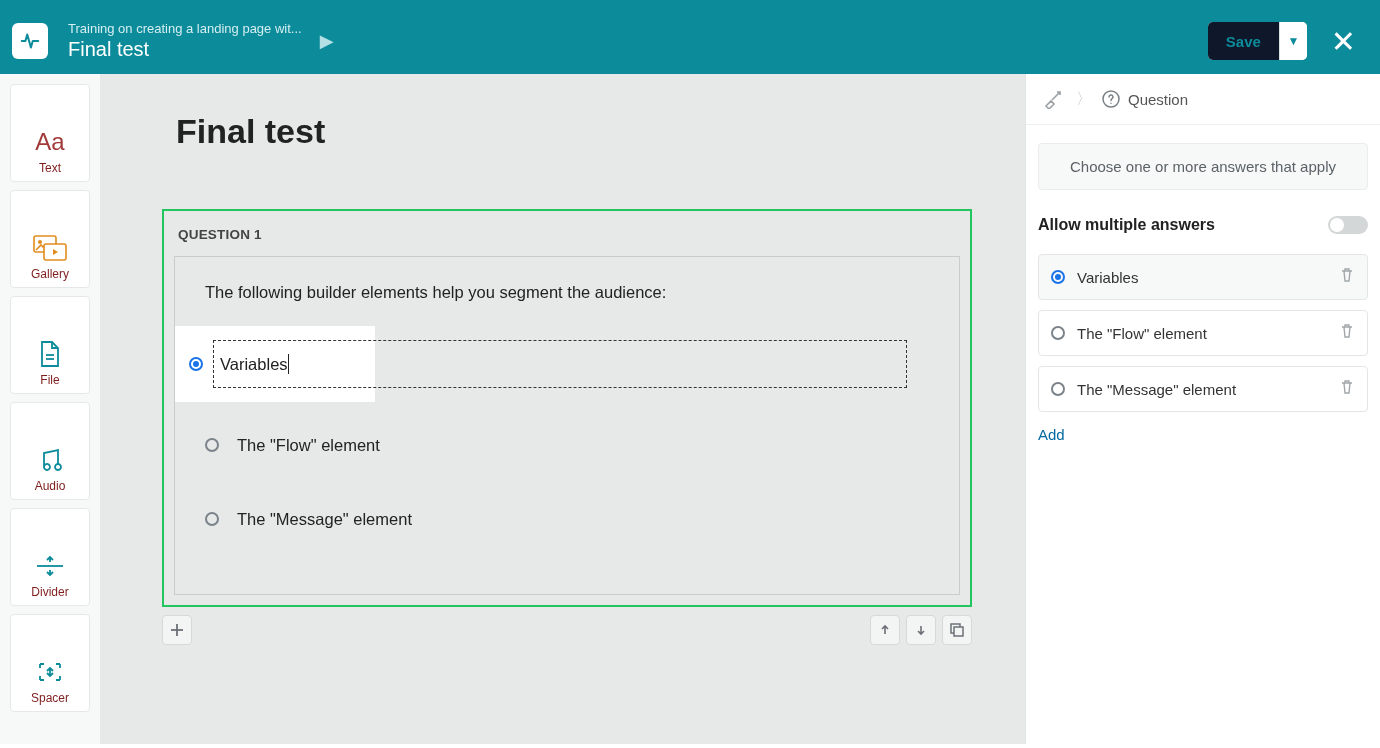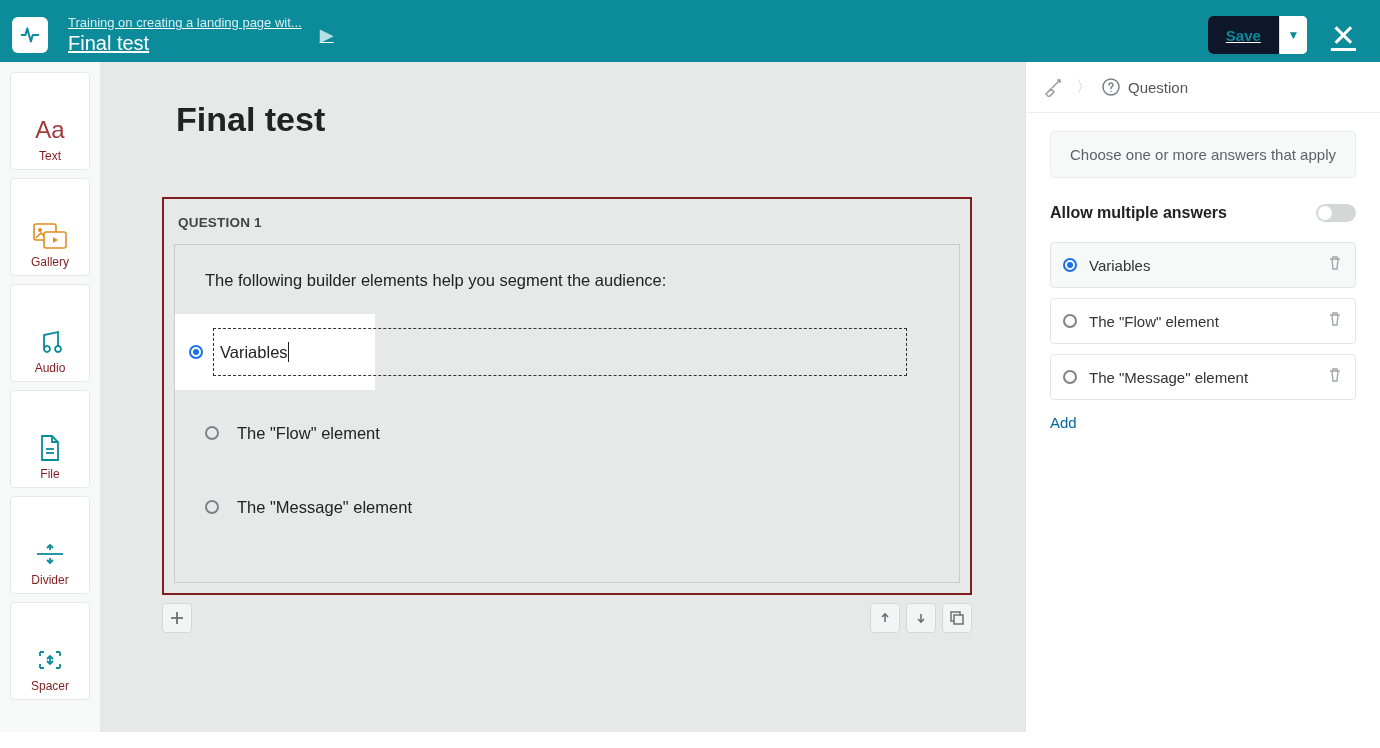--- a/index.html
+++ b/index.html
@@ -1,19 +1,19 @@
 <!DOCTYPE html>
 <html><head>
 <meta charset="utf-8">
 <style>
 * { box-sizing: border-box; margin: 0; padding: 0; font-family: -apple-system, BlinkMacSystemFont, "Segoe UI", Arial, sans-serif; }
 body { width: 1380px; height: 748px; overflow: hidden; background: #fff; }
 
 
-.header { display: flex; align-items: center; background: #0c8b9a; color: #fff; height: 62px; padding: 8px 18px 0 12px; text-decoration: underline; }
+.header { display: flex; align-items: center; background: #0c8b9a; color: #fff; height: 74px; padding: 8px 18px 0 12px; }
 .header-logo { width: 36px; height: 36px; background: #fff; border-radius: 6px; display: flex; align-items: center; justify-content: center; margin-right: 20px; }
 .header-logo svg { width: 22px; height: 22px; }
 .header-titles { display: flex; flex-direction: column; }
 .header-crumb { font-size: 13px; color: #d4eef1; }
 .header-title { font-size: 20px; font-weight: 500; margin-top: 2px; }
 .header-next { margin-left: 18px; color: #b4e0e5; font-size: 18px; align-self: center; }
 .header-spacer { flex: 1; }
 .save-group { display: flex; background: #fff; border-radius: 5px; overflow: hidden; height: 38px; margin-right: 18px; }
 .save-btn { border: none; background: #0f172a; color: #0c8b9a; font-weight: 600; font-size: 15px; padding: 0 18px; cursor: pointer; }
 .save-caret { border: none; border-left: 1px solid #d7e3e4; background: #fff; color: #0c8b9a; width: 28px; font-size: 12px; cursor: pointer; }
@@ -30,39 +30,39 @@
 
 
 .canvas { flex: 1; background: #e7e9e9; padding: 38px 62px; position: relative; overflow: hidden; }
 .canvas-title { font-size: 34px; font-weight: 700; color: #222; margin-bottom: 58px; margin-left: 14px; }
 .opt-radio { appearance: none; width: 14px; height: 14px; border: 2px solid #7b838a; border-radius: 50%; position: relative; }
 .opt-radio.selected { border-color: #1a73e8; }
 .opt-radio.selected::after { content: ''; position: absolute; width: 6px; height: 6px; border-radius: 50%; background: #1a73e8; top: 2px; left: 2px; }
 .opt-text { font-size: 16.5px; color: #222; }
 
 
-.question-card { background: #e7e9e9; border: 2px solid #7f1d1d; width: 810px; }
+.question-card { background: #e7e9e9; border: 2px solid #22c55e; width: 810px; }
 .question-card-head { font-size: 13.5px; font-weight: 600; color: #444; padding: 16px 14px 14px; letter-spacing: 0.2px; }
 .question-body { border: 1px solid #c9cccc; margin: 0 10px 10px 10px; background: #e7e9e9; padding: 26px 30px 50px; }
 .q-prompt { font-size: 16.5px; color: #222; margin-bottom: 24px; }
 .answer { display: flex; align-items: center; gap: 18px; height: 30px; margin-bottom: 44px; }
 .answer:last-child { margin-bottom: 10px; }
 
 
 .block-toolbar { display: flex; align-items: center; margin-top: 8px; gap: 6px; width: 810px; }
 .tb-btn { width: 30px; height: 30px; border: 1px solid #d7d9d9; background: #f3f4f4; border-radius: 4px; display: flex; align-items: center; justify-content: center; color: #6b7177; cursor: pointer; }
 .tb-spacer { flex: 1; }
 
 
 .rpanel { width: 355px; border-left: 1px solid #e1e4e4; background: #fff; display: flex; flex-direction: column; }
 .rpanel-tabs { display: flex; align-items: center; gap: 10px; padding: 12px 14px; border-bottom: 1px solid #edeeee; }
 .rpanel-tab-ico { width: 26px; height: 26px; display: flex; align-items: center; justify-content: center; color: #9aa0a4; }
 .rpanel-divider-chev { color: #c5c9cb; }
 .rpanel-tab { display: flex; align-items: center; gap: 8px; color: #555; font-size: 15px; }
-.rpanel-body { padding: 18px 24px; }
+.rpanel-body { padding: 18px 12px; }
 .rpanel-subtitle { background: #f7f8f8; border: 1px solid #ebedec; border-radius: 4px; padding: 14px 16px; text-align: center; color: #5c6368; font-size: 15px; margin-bottom: 26px; }
 .rpanel-toggle-row { display: flex; align-items: center; justify-content: space-between; margin-bottom: 20px; }
 .rpanel-toggle-row span.lab { font-size: 16px; font-weight: 600; color: #222; }
 .toggle { width: 40px; height: 18px; background: #d4d7d8; border-radius: 9px; position: relative; cursor: pointer; }
 .toggle::after { content: ''; width: 14px; height: 14px; background: #fff; border-radius: 50%; position: absolute; top: 2px; left: 2px; }
 .ans-list { display: flex; flex-direction: column; gap: 10px; }
 .ans-item { display: flex; align-items: center; gap: 12px; border: 1px solid #e4e6e6; border-radius: 4px; padding: 12px 12px; }
 .ans-item.sel { background: #f7f8f8; }
 .ans-r { appearance: none; width: 14px; height: 14px; border: 2px solid #7b838a; border-radius: 50%; position: relative; flex-shrink: 0; }
 .ans-r.on { border-color: #1a73e8; }
@@ -109,36 +109,36 @@
             <circle cx="7" cy="7" r="2" fill="#e28c1e"></circle>
             <path d="M3 15l5-5 5 5" fill="none" stroke="#e28c1e" stroke-width="1.6"></path>
             <rect x="11" y="9" width="22" height="16" rx="2" fill="#fff" stroke="#e28c1e" stroke-width="1.6"></rect>
             <polygon points="20,14 20,20 25,17" fill="#e28c1e"></polygon>
           </svg>
       </div>
       <div class="pal-label">Gallery</div>
     </div>
     <div class="pal-item">
       <div class="pal-ico">
-        <svg width="28" height="26" viewBox="0 0 28 26">
-            <path d="M8 20a3 3 0 1 0 0-0.01M8 20V6l14-3v14a3 3 0 1 1-0.01 0M22 17V3" fill="none" stroke="#0c8b9a" stroke-width="1.8" stroke-linecap="round"></path>
-          </svg>
-      </div>
-      <div class="pal-label">Audio</div>
-    </div>
-    <div class="pal-item">
-      <div class="pal-ico">
         <svg width="24" height="28" viewBox="0 0 24 28">
             <path d="M4 2h10l6 6v18H4z" fill="none" stroke="#0c8b9a" stroke-width="1.8"></path>
             <path d="M14 2v6h6" fill="none" stroke="#0c8b9a" stroke-width="1.8"></path>
             <line x1="8" y1="15" x2="16" y2="15" stroke="#0c8b9a" stroke-width="1.8"></line>
             <line x1="8" y1="19" x2="16" y2="19" stroke="#0c8b9a" stroke-width="1.8"></line>
           </svg>
       </div>
       <div class="pal-label">File</div>
+    </div>
+    <div class="pal-item">
+      <div class="pal-ico">
+        <svg width="28" height="26" viewBox="0 0 28 26">
+            <path d="M8 20a3 3 0 1 0 0-0.01M8 20V6l14-3v14a3 3 0 1 1-0.01 0M22 17V3" fill="none" stroke="#0c8b9a" stroke-width="1.8" stroke-linecap="round"></path>
+          </svg>
+      </div>
+      <div class="pal-label">Audio</div>
     </div>
     <div class="pal-item">
       <div class="pal-ico">
         <svg width="30" height="24" viewBox="0 0 30 24">
             <line x1="2" y1="12" x2="28" y2="12" stroke="#0c8b9a" stroke-width="1.8"></line>
             <path d="M15 3v5M12 6l3-3 3 3M15 21v-5M12 18l3 3 3-3" fill="none" stroke="#0c8b9a" stroke-width="1.8"></path>
           </svg>
       </div>
       <div class="pal-label">Divider</div>
     </div>

